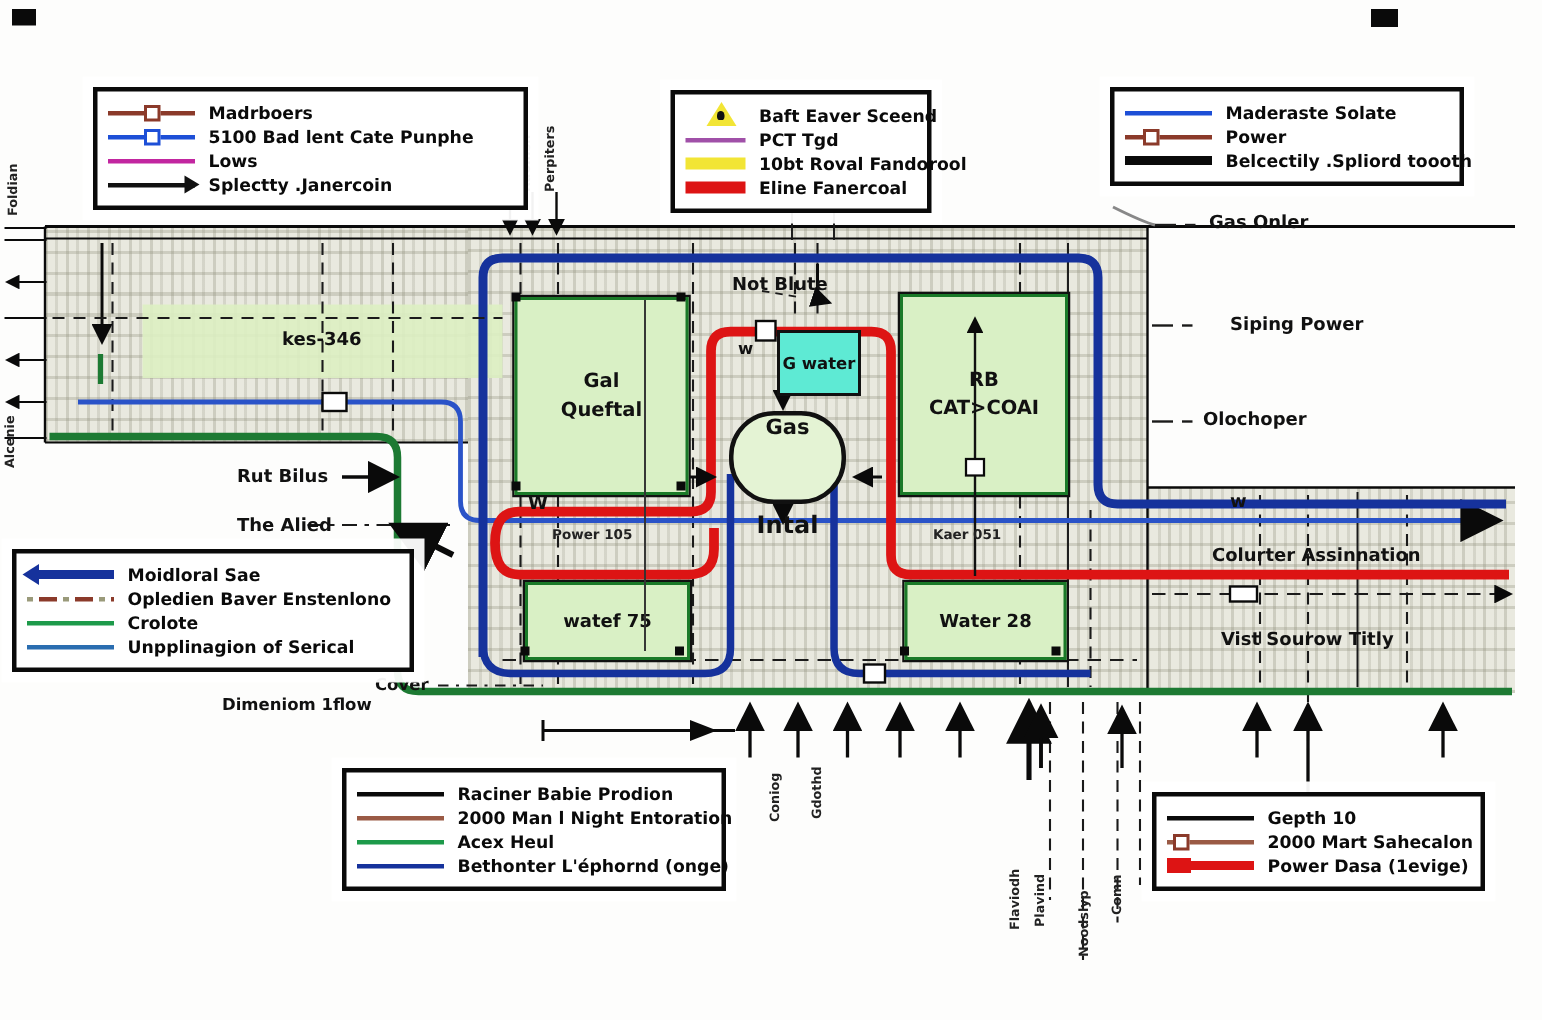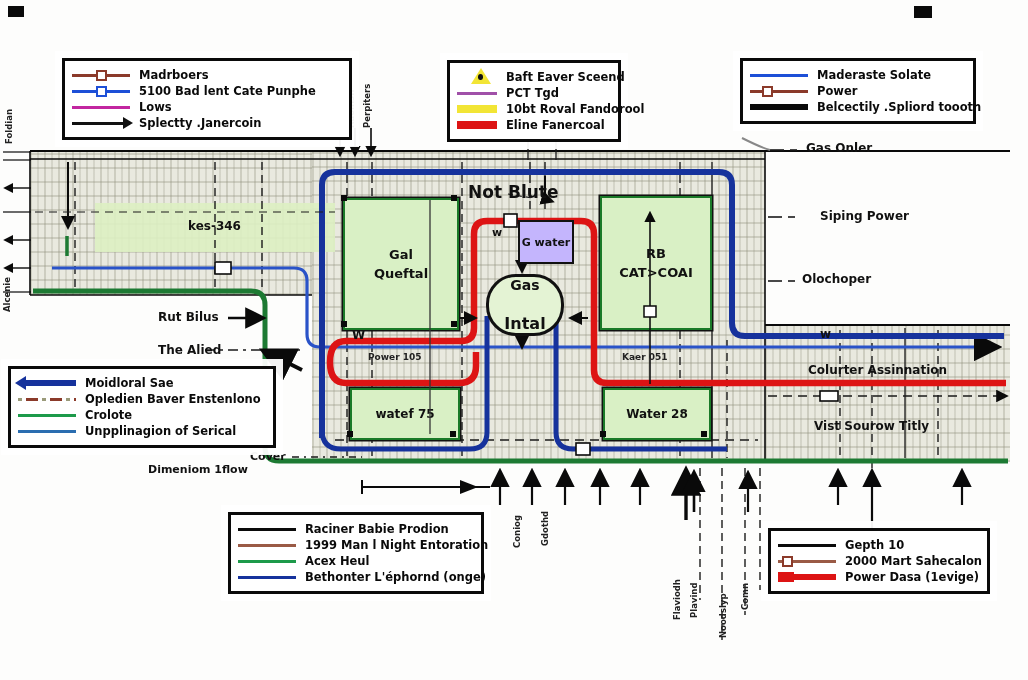--- a/index.html
+++ b/index.html
@@ -11,23 +11,23 @@
       repeating-linear-gradient(90deg, rgba(140,140,120,.30) 0 2px, transparent 2px 7px, transparent 7px 14px),
       repeating-linear-gradient(0deg, rgba(140,140,120,.30) 0 2px, transparent 2px 7px, transparent 7px 14px),
       repeating-linear-gradient(90deg, transparent 0 7px, rgba(120,120,100,.18) 7px 9px, transparent 9px 14px);
   }
   .greenband{position:absolute;background:#ddefc2;opacity:.9;}
   
   .gblock{position:absolute;background:#d9f0c5;border:2.5px solid #1a7a28;box-shadow:0 0 0 1.5px #111;
           display:flex;flex-direction:column;align-items:center;justify-content:center;
           font-weight:bold;font-size:13px;color:#111;text-align:center;line-height:1.5;}
   .gasoval{position:absolute;background:#e4f3d4;border:3px solid #111;border-radius:30px;
-           display:flex;flex-direction:column;align-items:center;justify-content:space-between;
-           font-weight:bold;color:#111;}
-  .wbox{position:absolute;background:#c4b5fd;border:2px solid #111;display:flex;align-items:center;
+           display:flex;flex-direction:column;align-items:center;justify-content:flex-start;
+           font-weight:bold;color:#111;gap:47px;}
+  .wbox{position:absolute;background:#5eead4;border:2px solid #111;display:flex;align-items:center;
         justify-content:center;font-weight:bold;font-size:11px;}
   
   .lbl{position:absolute;font-weight:bold;font-size:12px;color:#111;white-space:nowrap;}
   .lbl-sm{position:absolute;font-weight:bold;font-size:9px;color:#222;white-space:nowrap;}
   .vlbl{position:absolute;font-weight:600;font-size:8.5px;color:#222;white-space:nowrap;
         writing-mode:vertical-rl;transform:rotate(180deg);}
   
   .legend{position:absolute;background:#fff;border:3px solid #0a0a0a;padding:5px 9px 5px 7px;
           box-shadow:0 0 0 7px rgba(255,255,255,.95);}
   .leg-row{display:flex;align-items:center;margin:2px 0;}
@@ -224,21 +224,21 @@
       <rect x="341" y="321" width="6" height="6"></rect>
         <rect x="451" y="321" width="6" height="6"></rect>
       <rect x="347" y="431" width="6" height="6"></rect>
         <rect x="450" y="431" width="6" height="6"></rect>
       <rect x="600" y="431" width="6" height="6"></rect>
         <rect x="701" y="431" width="6" height="6"></rect>
     </g>
   </svg>
 
   <div class="lbl" style="left:188px;top:219px;">kes-346</div>
-  <div class="lbl" style="left:468px;top:182px;font-size:17px;">Not Blute</div>
+  <div class="lbl" style="left:488px;top:182px;font-size:12px;">Not Blute</div>
   <div class="lbl" style="left:492px;top:226px;font-size:11px;">w</div>
   <div class="lbl" style="left:352px;top:328px;font-size:12px;">W</div>
   <div class="lbl" style="left:820px;top:327px;font-size:12px;">w</div>
   <div class="lbl-sm" style="left:368px;top:352px;">Power 105</div>
   <div class="lbl-sm" style="left:622px;top:352px;">Kaer 051</div>
   <div class="lbl" style="left:158px;top:310px;">Rut Bilus</div>
   <div class="lbl" style="left:158px;top:343px;">The Alied</div>
   <div class="lbl" style="left:806px;top:141px;">Gas Onler</div>
   <div class="lbl" style="left:820px;top:209px;">Siping Power</div>
   <div class="lbl" style="left:802px;top:272px;">Olochoper</div>
@@ -368,21 +368,21 @@
     <div class="leg-row">
       <span class="sw">
           <span class="bar t2" style="background:#0a0a0a;"></span>
         </span>
       <span class="txt">Raciner Babie Prodion</span>
     </div>
     <div class="leg-row">
       <span class="sw">
           <span class="bar t2" style="background:#9a5a45;"></span>
         </span>
-      <span class="txt">1999 Man l Night Entoration</span>
+      <span class="txt">2000 Man l Night Entoration</span>
     </div>
     <div class="leg-row">
       <span class="sw">
           <span class="bar" style="background:#1d9a4a;"></span>
         </span>
       <span class="txt">Acex Heul</span>
     </div>
     <div class="leg-row">
       <span class="sw">
           <span class="bar" style="background:#16329c;"></span>

